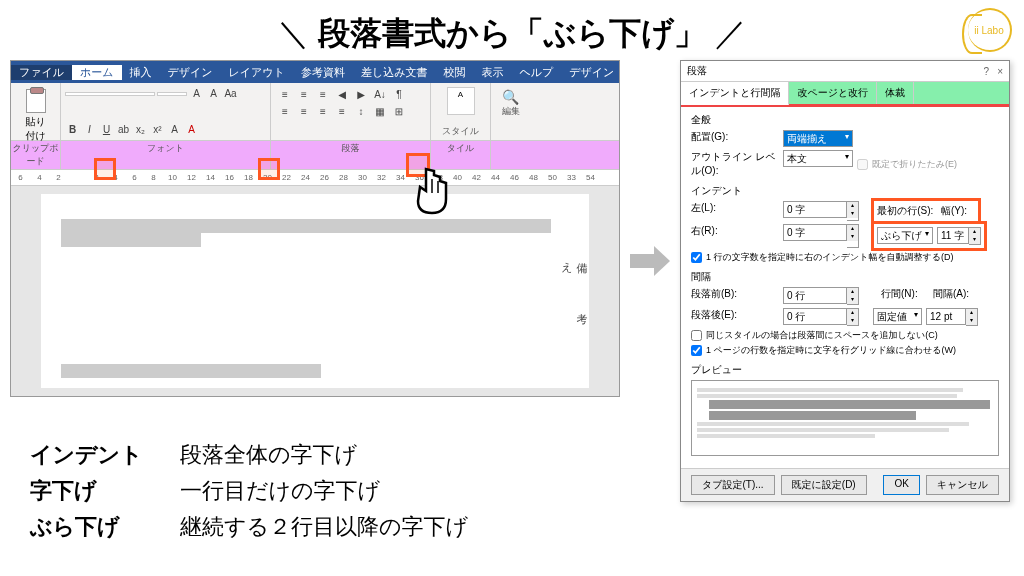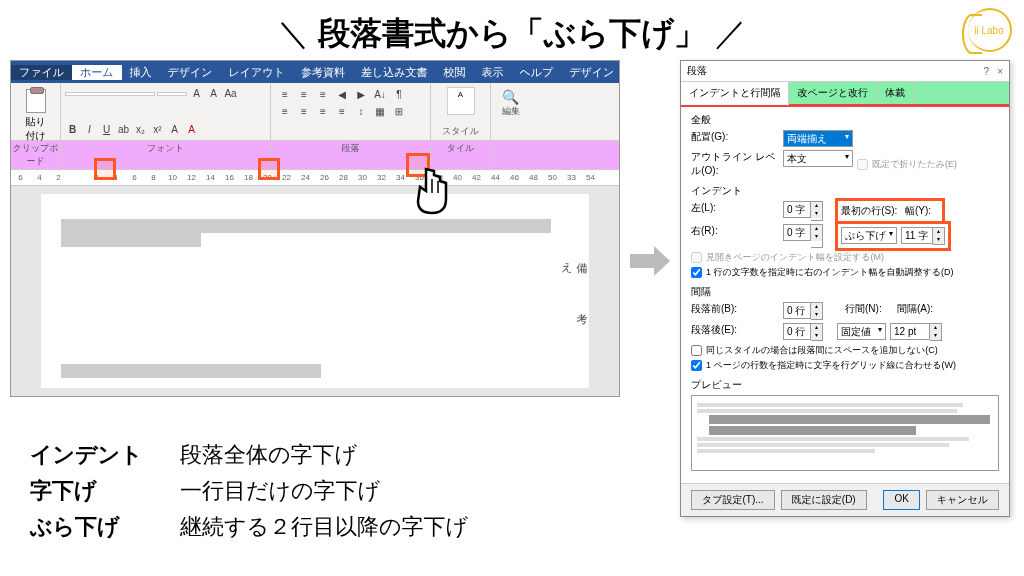--- a/index.html
+++ b/index.html
@@ -46,21 +46,21 @@
 .dlg-tab.active{background:#fff;border-bottom:1px solid #fff;margin-bottom:-1px}
 .dlg-body{padding:6px 10px}
 .sect{margin-bottom:6px}
 .sect-title{font-size:10px;margin-bottom:3px}
 .row{display:flex;margin-bottom:3px;gap:4px}
 .row label{width:88px;font-size:10px}
 .sel,.inp{border:1px solid #999;background:#fff;padding:1px 3px;font-size:10px;height:17px}
 .sel{width:70px;position:relative}
 .sel.blue{background:#0078d4;color:#fff}
 .sel::after{content:"▾";position:absolute;right:3px;font-size:8px}
-.inp{width:28px}
+.inp{width:64px}
 .spin{display:inline-flex}
 .spin .ar{width:12px;display:flex;flex-direction:column;border:1px solid #999;border-left:none}
 .spin .ar span{height:8px;font-size:6px;text-align:center;line-height:7px;background:#eee}
 .chk{display:flex;align-items:center;gap:4px;font-size:9px;margin:2px 0}
 .chk input{width:11px;height:11px}
 .hl-box{border:3px solid #ff5722;padding:3px;margin:-3px}
 .preview{border:1px solid #999;height:76px;padding:5px;background:#fff;margin-top:3px}
 .pv-line{height:4px;background:#ddd;margin:2px 0}
 .pv-line.dk{background:#999;height:9px}
 .dlg-btns{display:flex;justify-content:space-between;padding:6px 10px;background:#f0f0f0;border-top:1px solid #ccc}
@@ -278,24 +278,20 @@
           <div class="spin">
               <input class="inp" style="width: 32px;" value="11 字">
               <div class="ar">
                 <span>▴</span>
                 <span>▾</span>
               </div>
             </div>
         </div>
       </div>
       <div class="chk">
-          <input type="checkbox" disabled="" style="">
-          <span style="color:#999">見開きページのインデント幅を設定する(M)</span>
-        </div>
-      <div class="chk">
           <input type="checkbox" checked="" style="">
           <span>1 行の文字数を指定時に右のインデント幅を自動調整する(D)</span>
         </div>
     </div>
     <div class="sect">
       <div class="sect-title">間隔</div>
       <div class="row">
         <label>段落前(B):</label>
         <div class="spin">
             <input class="inp" value="0 行" style="">

